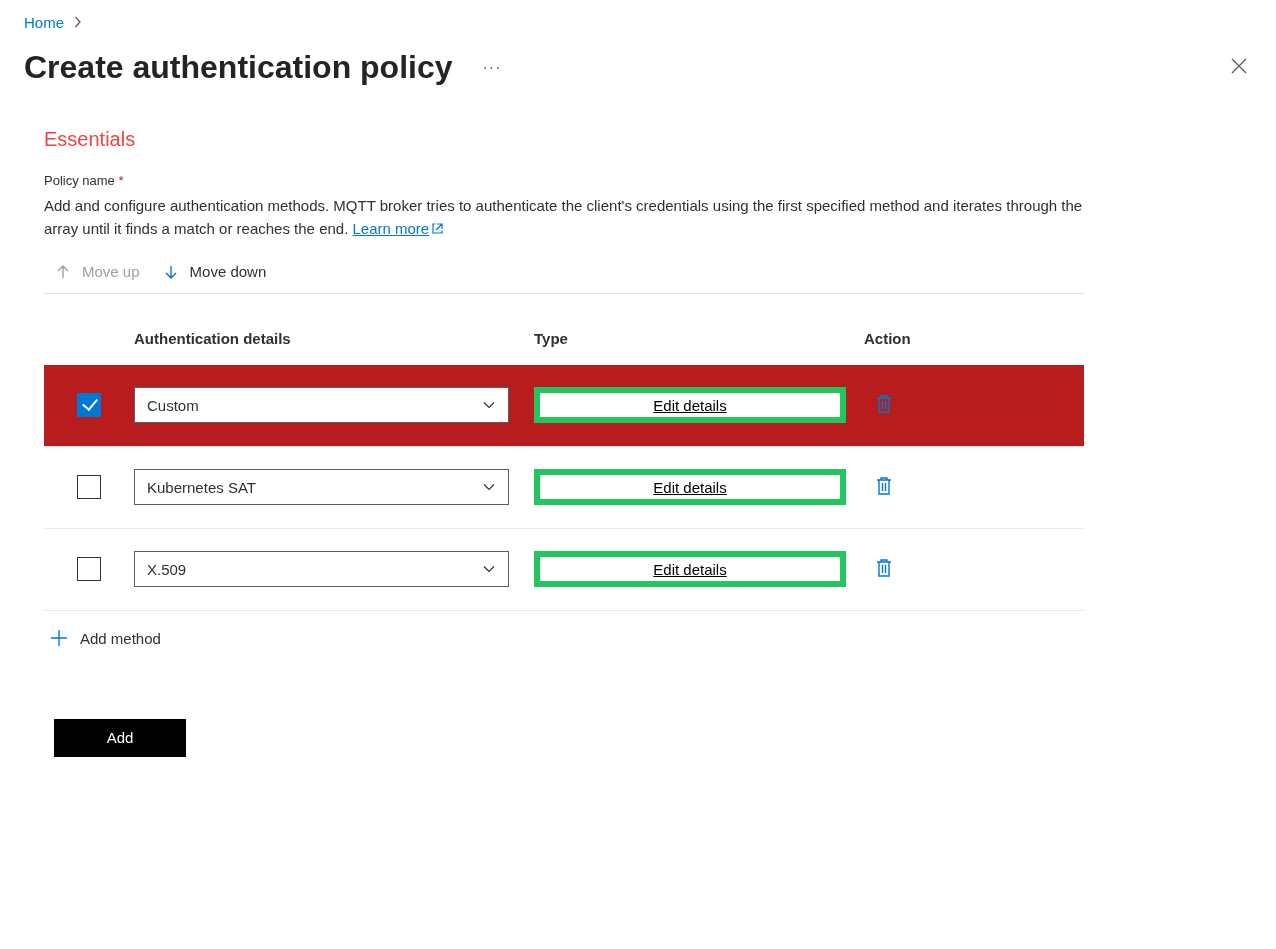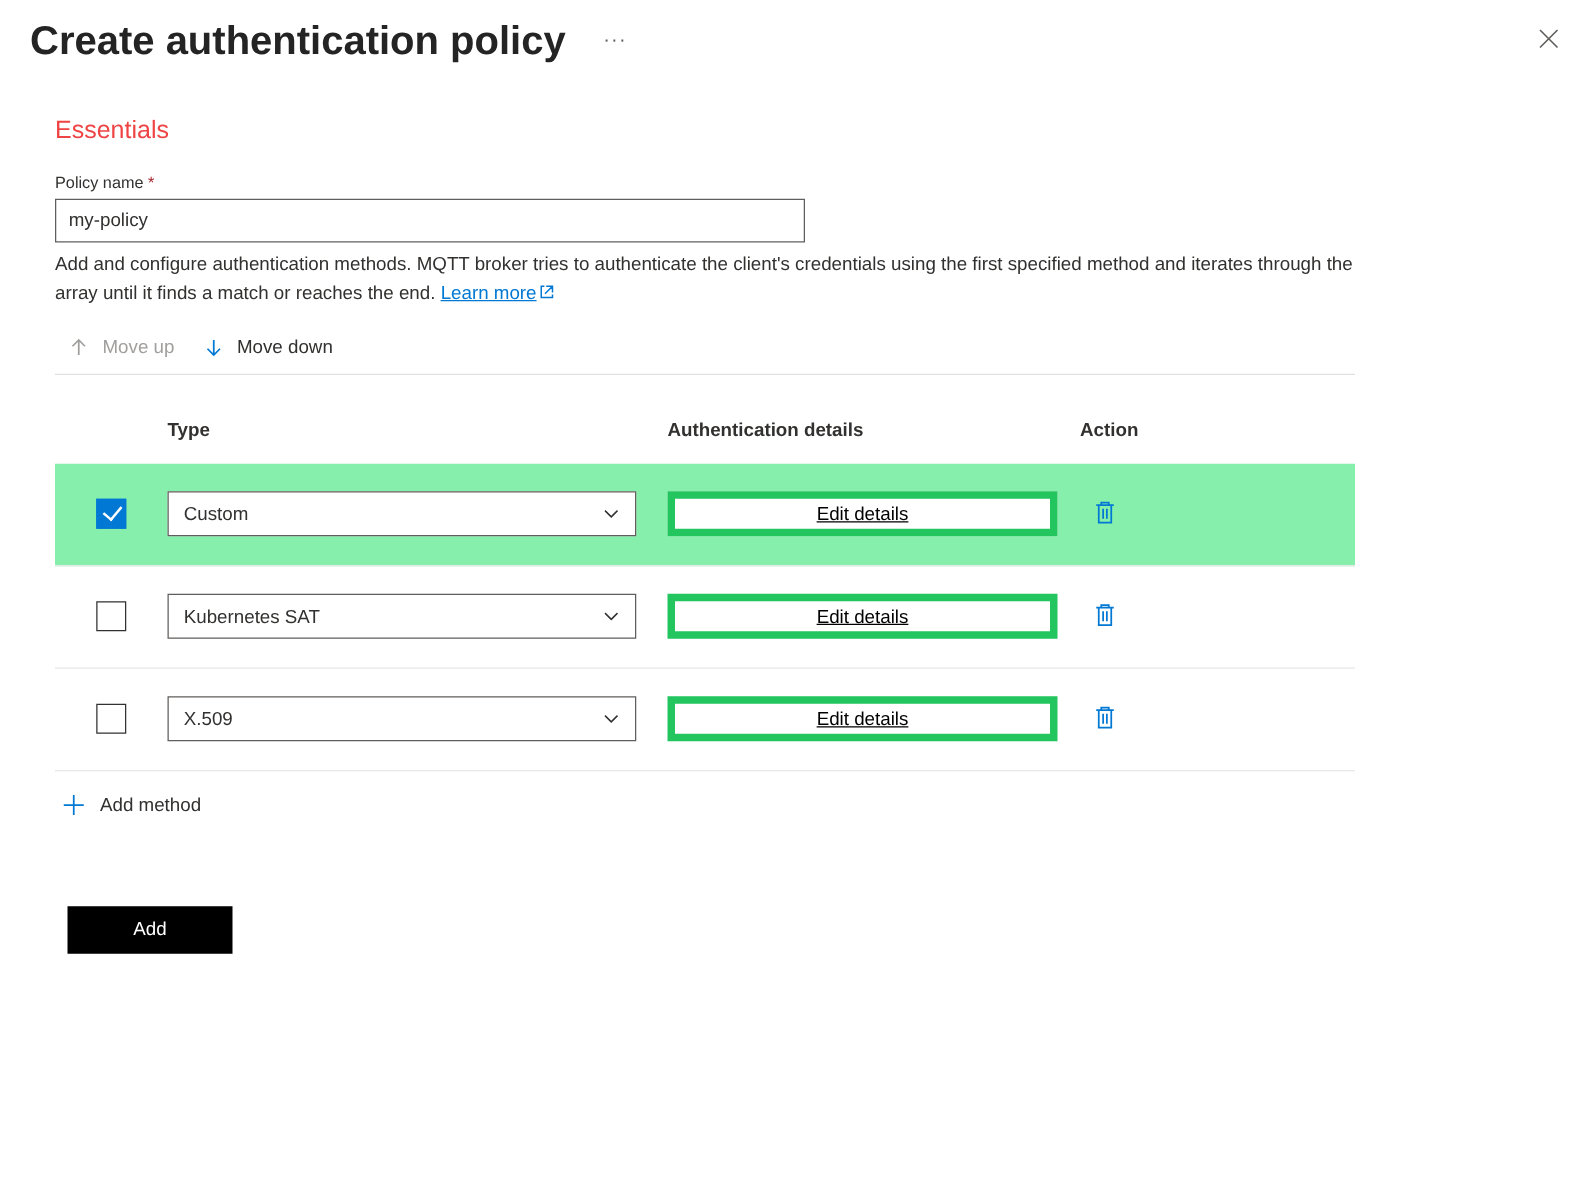--- a/index.html
+++ b/index.html
@@ -117,21 +117,21 @@
       font-weight: 600;
       color: #323130;
     }
     .table .body-row {
       display: grid;
       grid-template-columns: 90px 400px 330px 1fr;
       align-items: center;
       height: 82px;
       border-bottom: 1px solid #e8e8e8;
     }
-    .table .body-row.selected { background: #86efac; }
+    .table .body-row.selected { background: #b91c1c; }
     .cell-checkbox { display:flex; justify-content:center; }
     .checkbox {
       width: 24px; height: 24px;
       border: 1px solid #323130;
       background: #fff;
       display: flex; align-items:center; justify-content:center;
       cursor: pointer;
     }
     .checkbox.checked { background: #0078d4; border-color: #0078d4; }
     .checkbox.checked::after {
@@ -180,40 +180,47 @@
       cursor:pointer;
       font-family: inherit;
     }
     .mt-30 { margin-top: 30px; }
     .mb-6 { margin-bottom: 6px; }
   </style>
 </head>
 <body>
 
 <div class="page">
+  <div class="breadcrumb">
+    <a href="#">Home</a>
+    <span class="chev">
+      <svg width="12" height="12" viewBox="0 0 12 12">
+          <path d="M3.5 1 L8 6 L3.5 11" fill="none" stroke="#605e5c" stroke-width="1.3"></path>
+        </svg>
+    </span>
+  </div>
 
   <div class="header-row">
     <div class="header-left">
       <h1 class="page-title">Create authentication policy</h1>
       <span class="ellipsis-btn">···</span>
     </div>
     <span class="close-btn">
       <svg width="18" height="18" viewBox="0 0 18 18">
           <path d="M2 2 L16 16 M16 2 L2 16" stroke="#605e5c" stroke-width="1.3"></path>
         </svg>
     </span>
   </div>
 
   <div class="content">
     <h2 class="section-heading">Essentials</h2>
 
     <div class="field-label">
       <span>Policy name</span> <span class="req">*</span>
     </div>
-    <input class="text-input" type="text" value="my-policy" style="">
 
     <p class="desc">
       <span>Add and configure authentication methods. MQTT broker tries to authenticate the client's credentials using the first specified method and iterates through the array until it finds a match or reaches the end. </span><a href="#"><span>Learn more</span><svg class="ext-icon" width="13" height="13" viewBox="0 0 13 13">
             <path d="M4.5 2 H2 V11 H11 V8.5 M6 2 H11 V7 M11 2 L5 8" fill="none" stroke="#0078d4" stroke-width="1.2"></path>
           </svg></a>
     </p>
 
     <div class="move-toolbar">
       <div class="move-btn disabled">
         <svg width="18" height="18" viewBox="0 0 18 18">
@@ -225,22 +232,22 @@
         <svg width="18" height="18" viewBox="0 0 18 18">
             <path d="M9 3 V15 M4 10 L9 15 L14 10" fill="none" stroke-width="1.4"></path>
           </svg>
         <span>Move down</span>
       </div>
     </div>
 
     <div class="table">
       <div class="head-row">
         <div></div>
+        <div>Authentication details</div>
         <div>Type</div>
-        <div>Authentication details</div>
         <div>Action</div>
       </div>
       <div id="table-body">
           <div class="body-row selected">
     <div class="cell-checkbox">
       <div class="checkbox checked"></div>
     </div>
     <div>
       <div class="select">
         <span>Custom</span>

